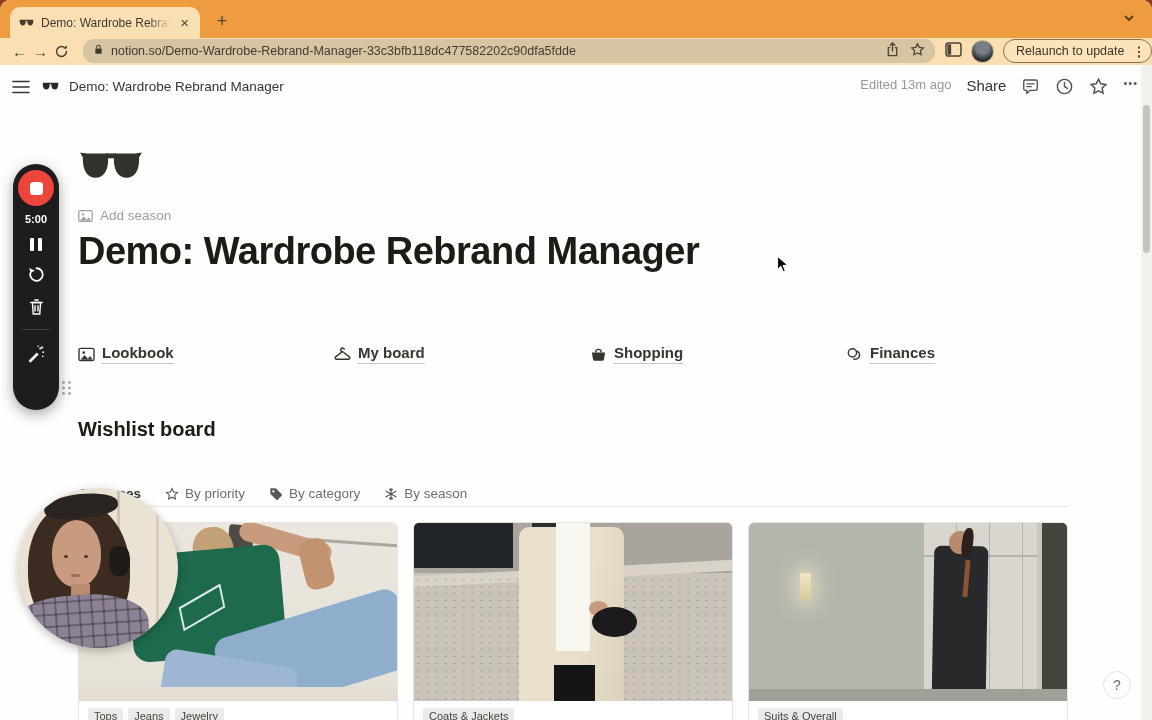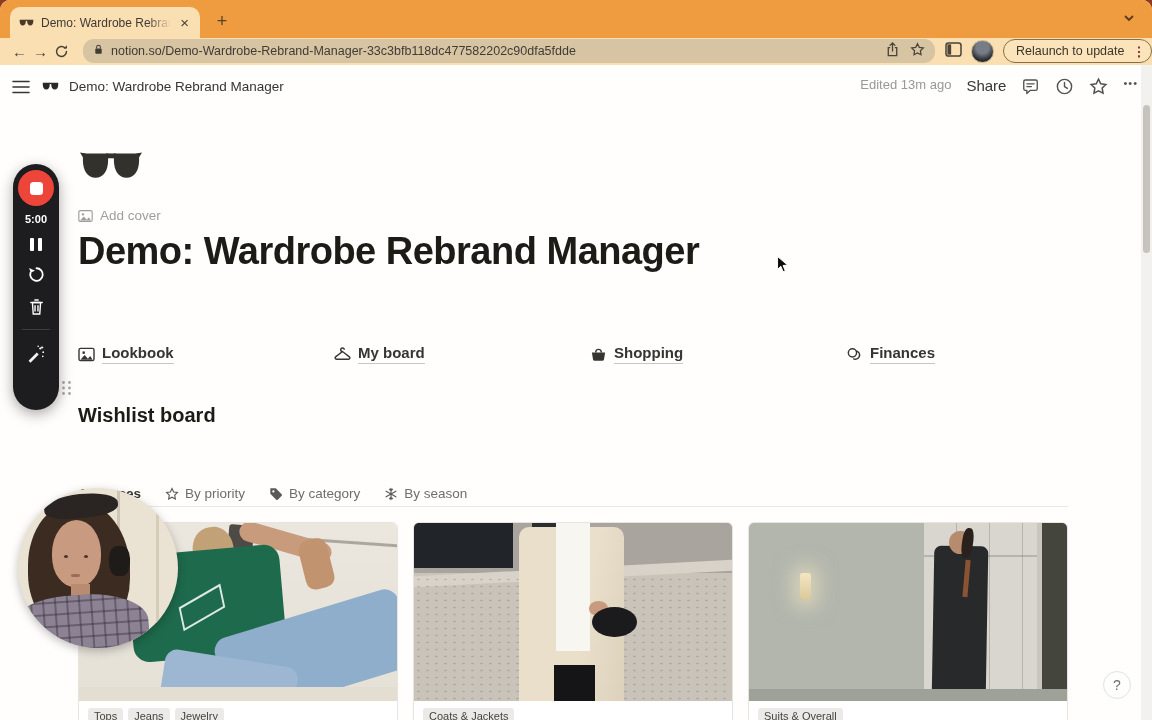--- a/index.html
+++ b/index.html
@@ -54,21 +54,21 @@
   .page-title { position:absolute; left:78px; top:122px; font-size:38px; font-weight:800; color:#1D1B16; letter-spacing:-0.5px; }
   .page-subtitle { position:absolute; left:78px; top:175px; font-size:15px; color:#6E6D69; }
 
   .navrow { position:absolute; left:78px; top:236px; width:1024px; display:grid; grid-template-columns:repeat(4,256px); }
   .navlink { display:flex; align-items:center; gap:7px; justify-self:start; }
   .navlink .lbl { font-size:15px; font-weight:600; color:#37352F; border-bottom:1px solid #C9C7C2; padding-bottom:2px; }
   .navlink svg { color:#37352F; }
 
   .drag-handle { position:absolute; left:61px; top:272px; }
 
-  .h2 { position:absolute; left:78px; top:296px; font-size:20px; font-weight:700; color:#1D1B16; }
+  .h2 { position:absolute; left:78px; top:310px; font-size:20px; font-weight:700; color:#1D1B16; }
   .wl-desc { position:absolute; left:78px; top:348px; font-size:14.5px; color:#64625E; }
 
   .tabsrow { position:absolute; left:78px; top:376px; display:flex; align-items:flex-end; gap:24px; height:22px; }
   .wtab { display:flex; align-items:center; gap:6px; font-size:13.5px; color:#6F6E6A; padding-bottom:5px; }
   .wtab svg { color:#5A5955; }
   .wtab.active { color:#37352F; font-weight:600; border-bottom:2px solid #37352F; padding-bottom:3px; }
   .wl-divider { position:absolute; left:78px; top:398px; width:990px; height:1px; background:#E9E7E3; }
 
   .cards { position:absolute; left:78px; top:414px; width:990px; display:grid; grid-template-columns:repeat(3,320px); gap:15px; }
   .card { background:#fff; border:1px solid #E7E5E1; border-radius:6px; overflow:hidden; height:210px;
@@ -285,21 +285,21 @@
           <path d="M64 0 L58 1 61 5 Z"></path>
         </svg>
     </div>
 
     <div class="add-cover">
       <svg width="15" height="14" viewBox="0 0 18 16" color="#9F9E9A">
           <rect x="1" y="1.5" width="16" height="13" rx="1.8" fill="none" stroke="currentColor" stroke-width="1.4"></rect>
           <circle cx="6" cy="6" r="1.4" fill="currentColor"></circle>
           <path d="M2.5 13.5l4.5-5 3.5 4 2.5-3 2.5 4z" fill="currentColor"></path>
         </svg>
-      <span>Add cover</span>
+      <span>Add season</span>
     </div>
 
     <h1 class="page-title">Demo: Wardrobe Rebrand Manager</h1>
 
     <div class="navrow">
       <div class="navlink">
         <svg width="17" height="15" viewBox="0 0 18 16">
             <rect x="1" y="1.5" width="16" height="13" rx="1.8" fill="none" stroke="currentColor" stroke-width="1.5"></rect>
             <circle cx="6" cy="6" r="1.4" fill="currentColor"></circle>
             <path d="M2.5 13.5l4.5-5 3.5 4 2.5-3 2.5 4z" fill="currentColor"></path>

